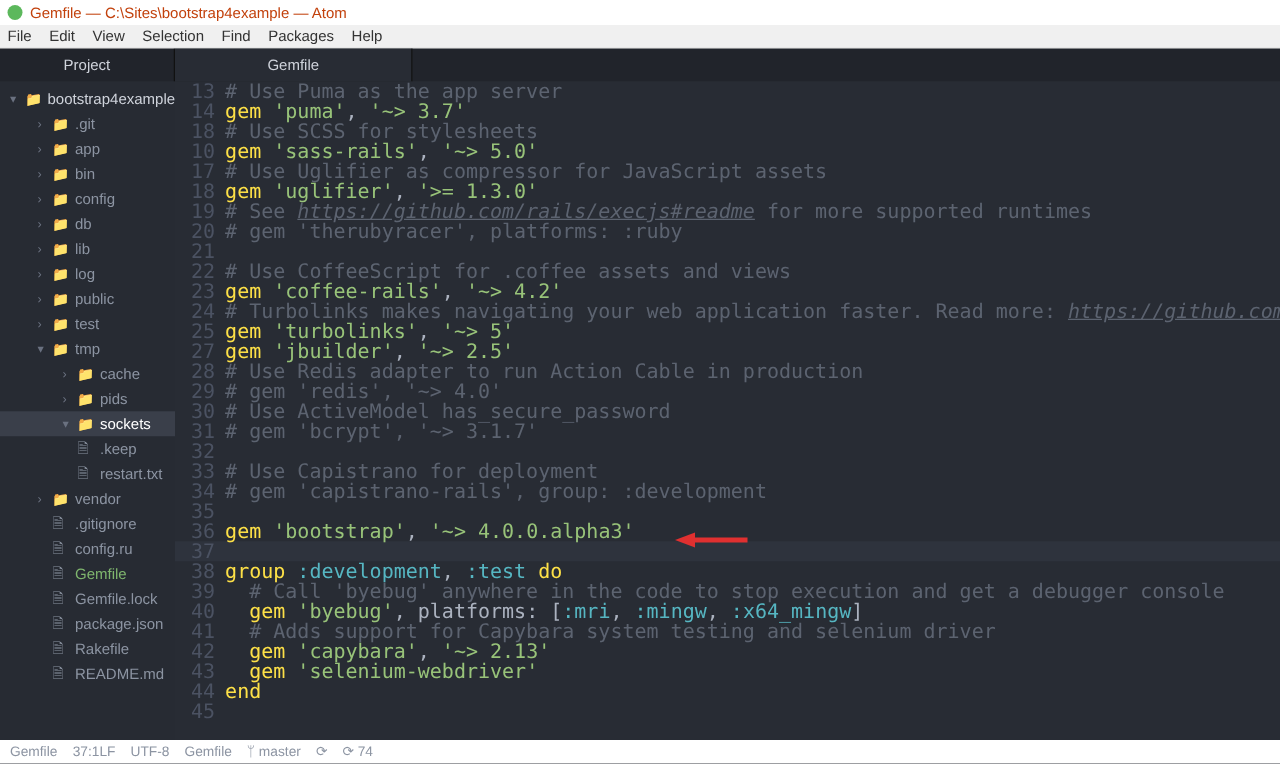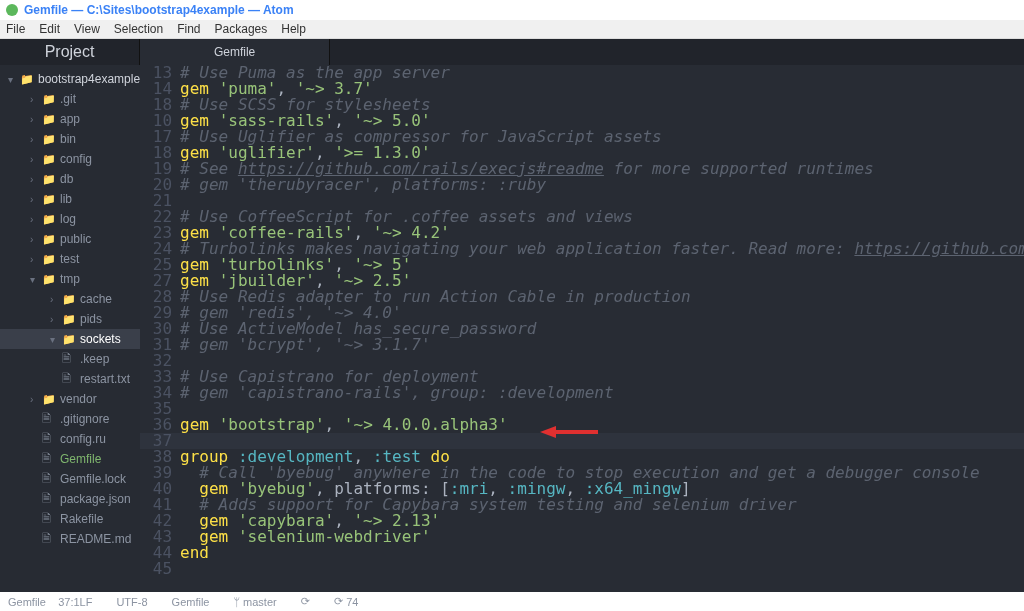--- a/index.html
+++ b/index.html
@@ -1,23 +1,23 @@
 <!DOCTYPE html>
 <html><head>
 <meta charset="utf-8">
 <style>
 * { margin:0; padding:0; box-sizing:border-box; }
 body { font-family:"Segoe UI",Arial,sans-serif; font-size:12px; background:#1d2127; color:#aab1bd; width:1024px; height:611px; overflow:hidden; position:relative; }
-.titlebar { height:20px; background:#fff; color:#3b82f6; display:flex; align-items:center; padding:0 6px; font-size:12px;font-weight:bold; }
+.titlebar { height:20px; background:#fff; color:#c2410c; display:flex; align-items:center; padding:0 6px; font-size:12px; }
 .titlebar .logo { width:12px; height:12px; border-radius:50%; background:#5cb85c; margin-right:6px; }
 .menubar { height:19px; background:#f0f0f0; color:#333; display:flex; align-items:center; padding:0 6px; font-size:12px; border-bottom:1px solid #ddd;text-align:right; }
 .menubar span { margin-right:14px; }
 .workspace { display:flex; height:553px; }
 .sidebar { width:165px; background:#272b33; color:#8c94a2; display:flex; flex-direction:column; }
-.project-header { height:26px; background:#21242b; color:#cfd3db; text-align:center; line-height:26px; font-size:16px; border-right:1px solid #111; }
+.project-header { height:26px; background:#21242b; color:#cfd3db; text-align:center; line-height:26px; font-size:12px; border-right:1px solid #111; }
 .tree { flex:1; overflow:hidden; padding-top:4px; }
 .tree-item { display:flex; align-items:center; height:20px; padding-left:8px; cursor:pointer; white-space:nowrap; }
 .tree-item.root { padding-left:8px; color:#cfd3db; }
 .tree-item.d1 { padding-left:30px; }
 .tree-item.d2 { padding-left:50px; }
 .tree-item.selected { background:#3a3f4a; color:#fff; }
 .tree-item .chev { width:10px; font-size:10px; color:#6a7180; margin-right:2px; }
 .tree-item .icn { width:14px; margin-right:4px; font-size:11px; }
 .tree-item .folder { color:#6a7180; }
 .tree-item .file { color:#8c94a2; }
@@ -25,31 +25,31 @@
 .editor { flex:1; background:#282c34; display:flex; flex-direction:column; position:relative; }
 .tabs { height:26px; background:#21242b; display:flex; }
 .tab { width:190px; height:26px; line-height:26px; text-align:center; background:#282c34; color:#cfd3db; font-size:12px; border-right:1px solid #111; }
 .code { flex:1; font-family:Consolas,monospace; font-size:16px; line-height:16px; overflow:hidden; }
 .line { display:flex; }
 .line.current { background:#2e333d;align-items:center; }
 .gutter { width:40px; text-align:right; padding-right:8px; color:#4b5262; }
 .src { flex:1; white-space:pre; }
 .kw { color:#fde047; }
 .str { color:#98c379; }
-.cm { color:#5c6370; font-style:italic; }
+.cm { color:#5c6370; }
 .lnk { color:#5c6370; text-decoration:underline; font-style:italic; }
 .sym { color:#56b6c2; }
 .pl { color:#abb2bf; }
 .arrow { position:absolute; left:400px; top:385px; width:60px; height:16px; }
 .arrow svg { width:100%; height:100%; }
 .watermark { position:absolute; right:-60px; bottom:22px; color:#6f7785; text-align:left; }
 .watermark .big { font-size:20px; color:#7f8794; }
 .watermark .small { font-size:12px; }
 .statusbar { height:19px; background:#ffffff; color:#8c94a2; display:flex; align-items:center; padding:0 8px; font-size:11px; }
-.statusbar .right { display:flex; gap:24px; }
+.statusbar .right { display:flex; gap:12px; }
 .statusbar .right span { display:flex; align-items:center; gap:3px; }
 </style>
 </head>
 <body>
 
 <div class="titlebar">
   <span class="logo"></span>
   <span>Gemfile — C:\Sites\bootstrap4example — Atom</span>
 </div>
 

